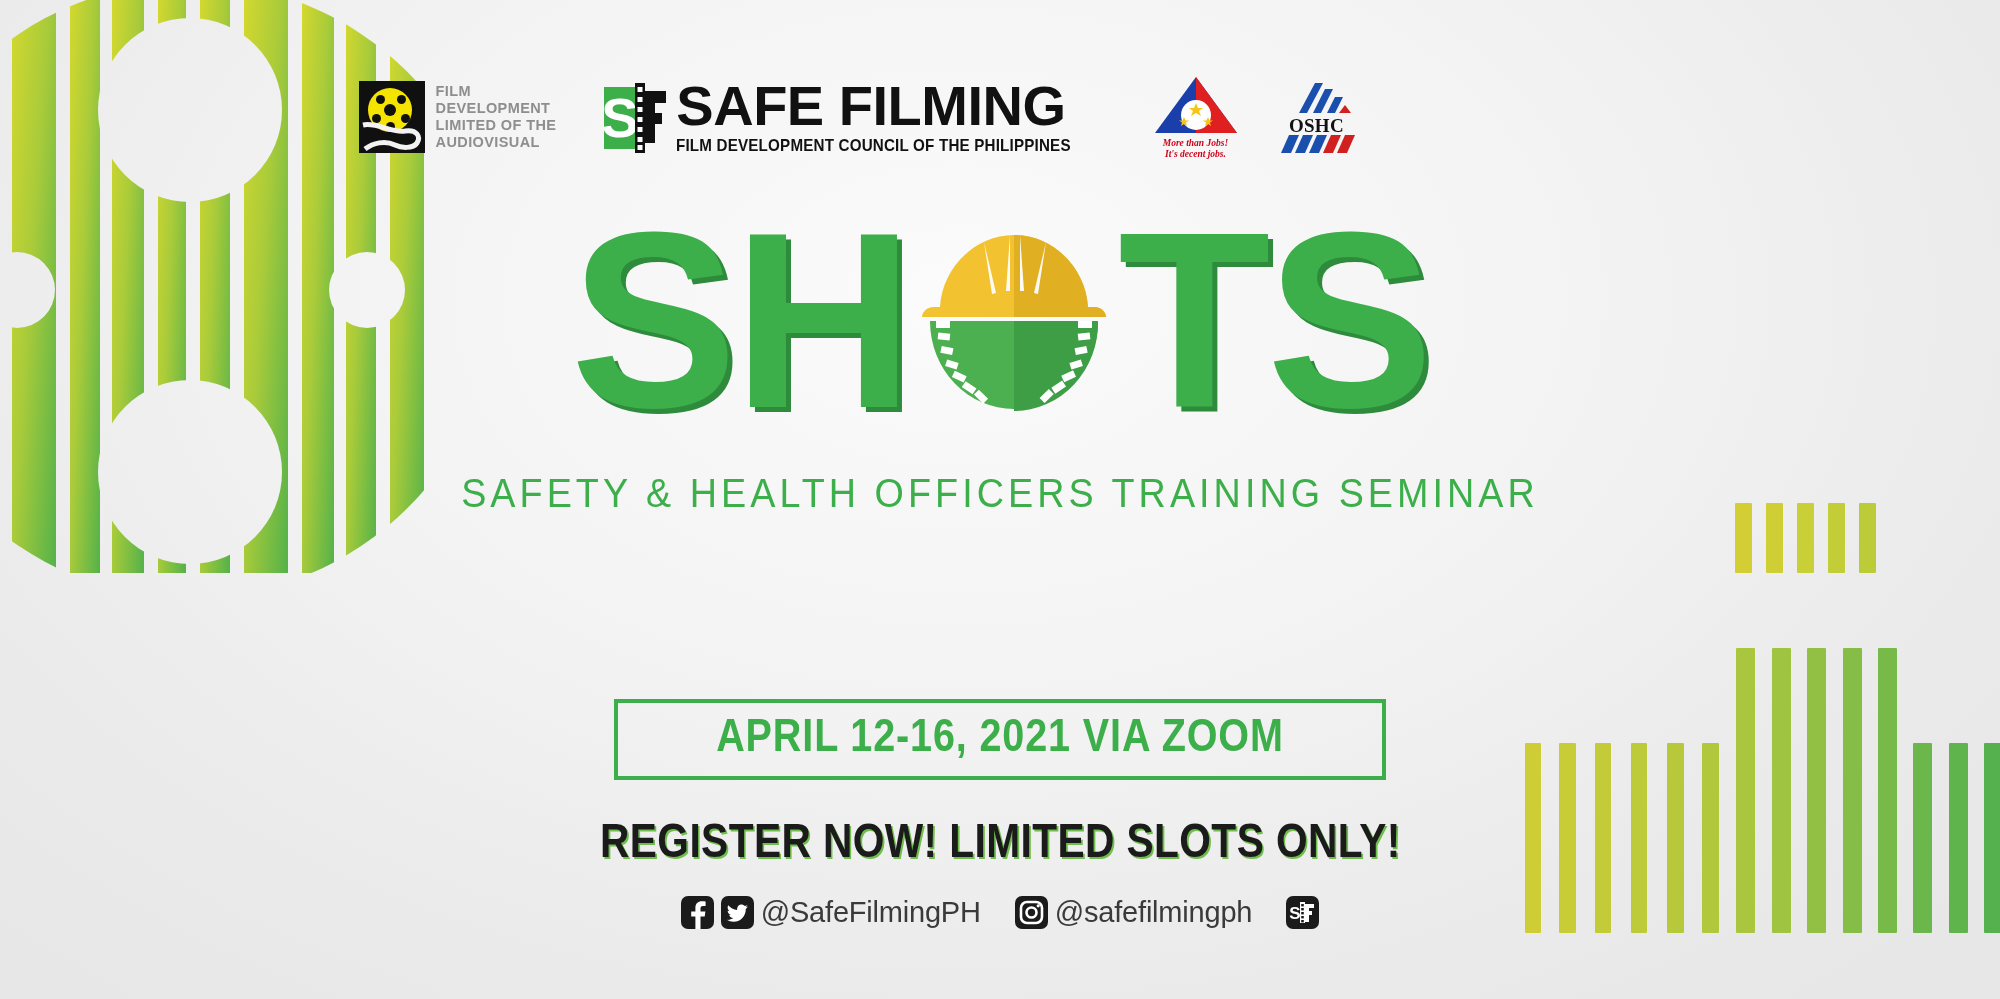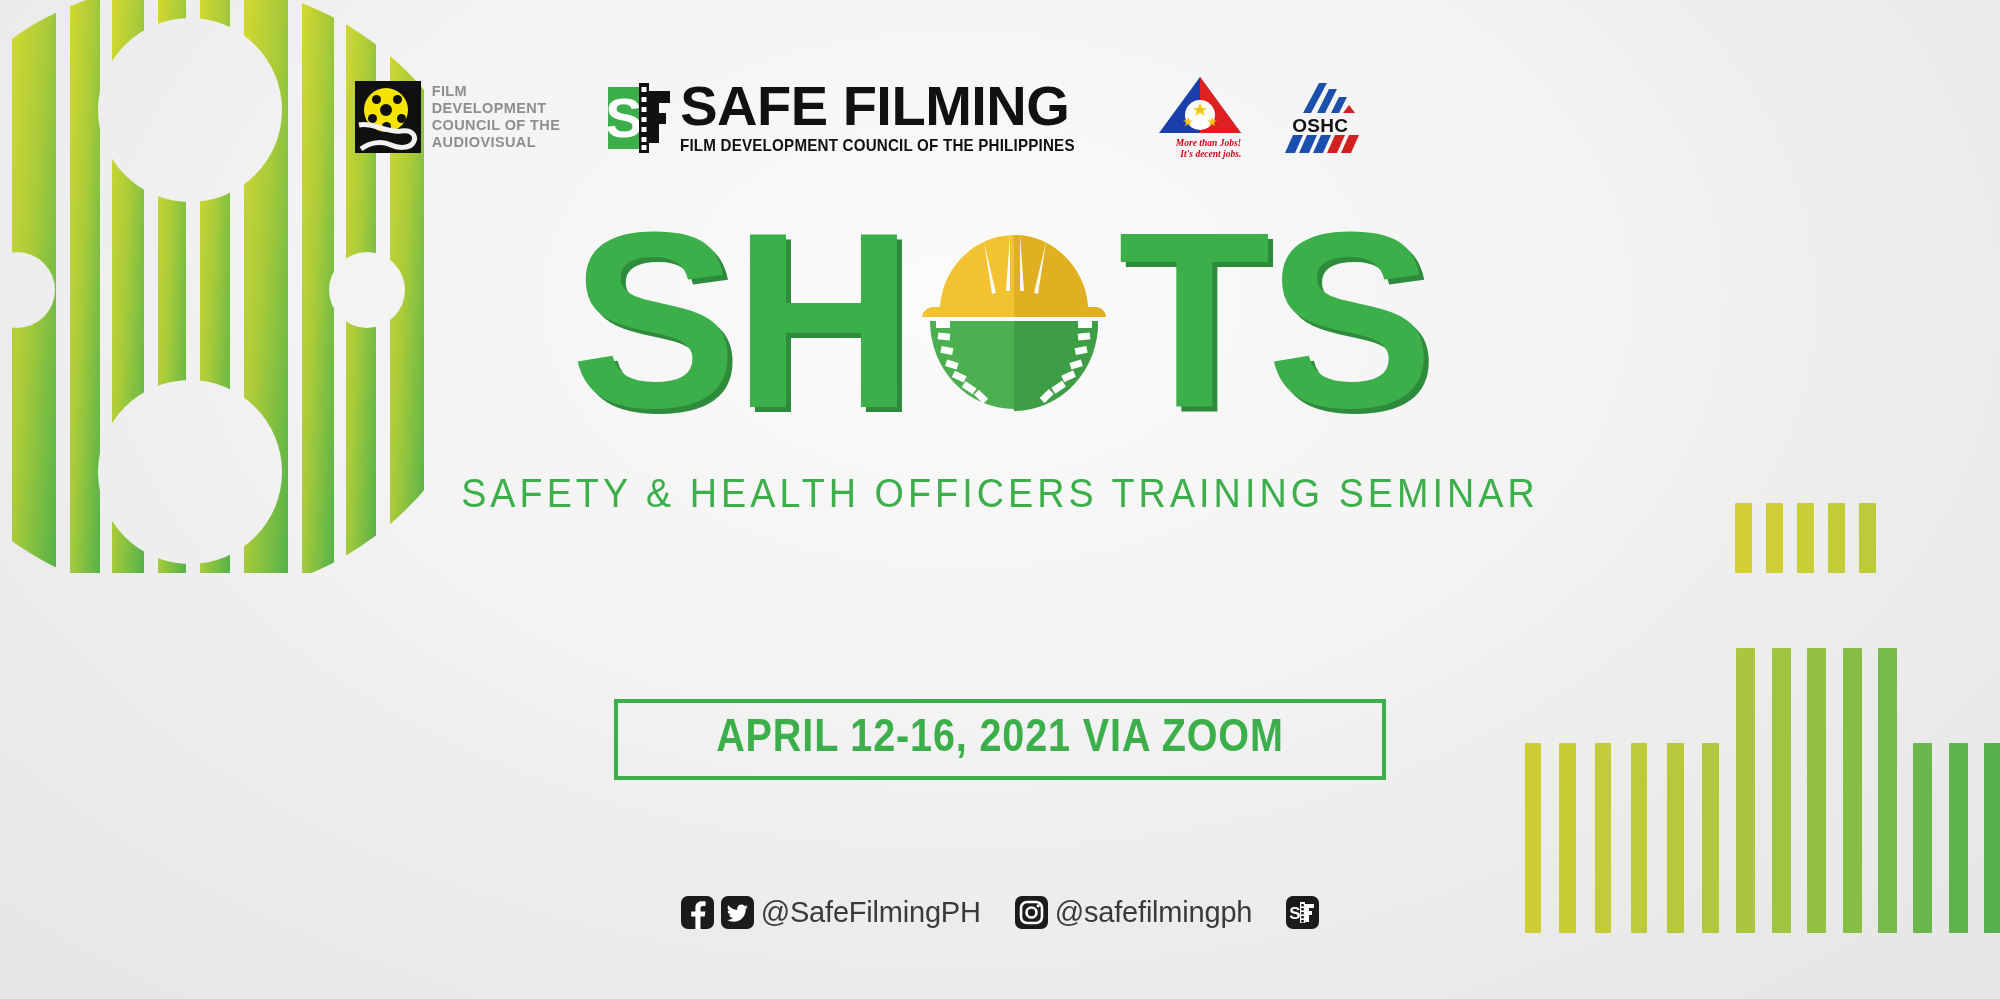--- a/index.html
+++ b/index.html
@@ -45,23 +45,23 @@
     line-height:.95;font-family:"Liberation Sans",sans-serif;
   }
   .sf-sub{
     font-size:16.5px;font-weight:bold;color:#111;letter-spacing:.2px;
     transform:scaleX(.92);transform-origin:left center;margin-top:3px;
     font-family:"Liberation Sans Narrow","Liberation Sans",sans-serif;
   }
   .partner{flex:none;position:relative;}
   .p-dole{width:86px;height:84px;margin-left:36px;}
   .p-vision{width:96px;height:84px;margin-left:20px;}
-  .p-oshc{width:90px;height:84px;margin-left:20px;}
+  .p-oshc{width:90px;height:84px;margin-left:20px;font-family:Liberation Serif, serif;}
   .dole-cap{
-    position:absolute;left:0;right:2px;bottom:-2px;text-align:right;
+    position:absolute;left:0;right:2px;bottom:-2px;text-align:center;
     color:#d0021b;font-size:9.5px;font-style:italic;font-weight:bold;line-height:1.22;
     font-family:"Liberation Serif",serif;
   }
   .oshc-word{
     position:absolute;left:0;right:0;top:40px;text-align:center;
     color:#111;font-size:19px;font-weight:bold;letter-spacing:.3px;
   }
 
   
   .shots{
@@ -198,21 +198,21 @@
         <div class="fdcp-hole" style="left:13px;top:33px;"></div>
         <div class="fdcp-hole" style="left:42px;top:33px;"></div>
         <div class="fdcp-hole" style="left:27px;top:41px;"></div>
         <svg class="fdcp-strip" viewBox="0 0 62 30">
           <path d="M2,4 C16,1 30,12 44,10 C56,8 60,16 56,22 C52,28 40,27 34,24 C24,19 12,22 4,28" fill="none" stroke="#f2f2f2" stroke-width="5"></path>
         </svg>
       </div>
       <div class="fdcp-text">
         <div>FILM</div>
         <div>DEVELOPMENT</div>
-        <div>COUNCIL OF THE</div>
+        <div>LIMITED OF THE</div>
         <div>AUDIOVISUAL</div>
       </div>
     </div>
 
     <div class="sf">
       <div class="sf-mark">
         <svg width="62" height="72" viewBox="0 0 62 72">
           <rect x="0" y="6" width="34" height="62" fill="#3CAF4B"></rect>
           <text x="16" y="56" font-family="Liberation Sans, sans-serif" font-size="56" font-weight="bold" fill="#ffffff" text-anchor="middle">S</text>
           <rect x="31" y="2" width="10" height="70" fill="#111"></rect>
@@ -327,20 +327,23 @@
     <span class="shots-letter">S</span>
   </div>
 
   <div class="sub-tag">SAFETY &amp; HEALTH OFFICERS TRAINING SEMINAR</div>
 
 
   <div class="date-box">
     <span class="date-text">APRIL 12-16, 2021 VIA ZOOM</span>
   </div>
 
+  <div class="register">
+    <span>REGISTER NOW! LIMITED SLOTS ONLY!</span>
+  </div>
 
   <div class="social">
 
     <div class="sgroup">
       <span class="sicon">
         <svg width="33" height="33" viewBox="0 0 33 33">
           <path d="M19.5,33 V20.5 h4.2 l0.7,-5 h-4.9 v-3.1 c0,-1.4 0.4,-2.4 2.5,-2.4 h2.6 V5.5 C24.2,5.4 22.6,5.2 20.8,5.2 c-3.8,0 -6.4,2.3 -6.4,6.5 v3.8 h-4.2 v5 h4.2 V33 Z" fill="#ffffff"></path>
         </svg>
       </span>
       <span class="sicon">

